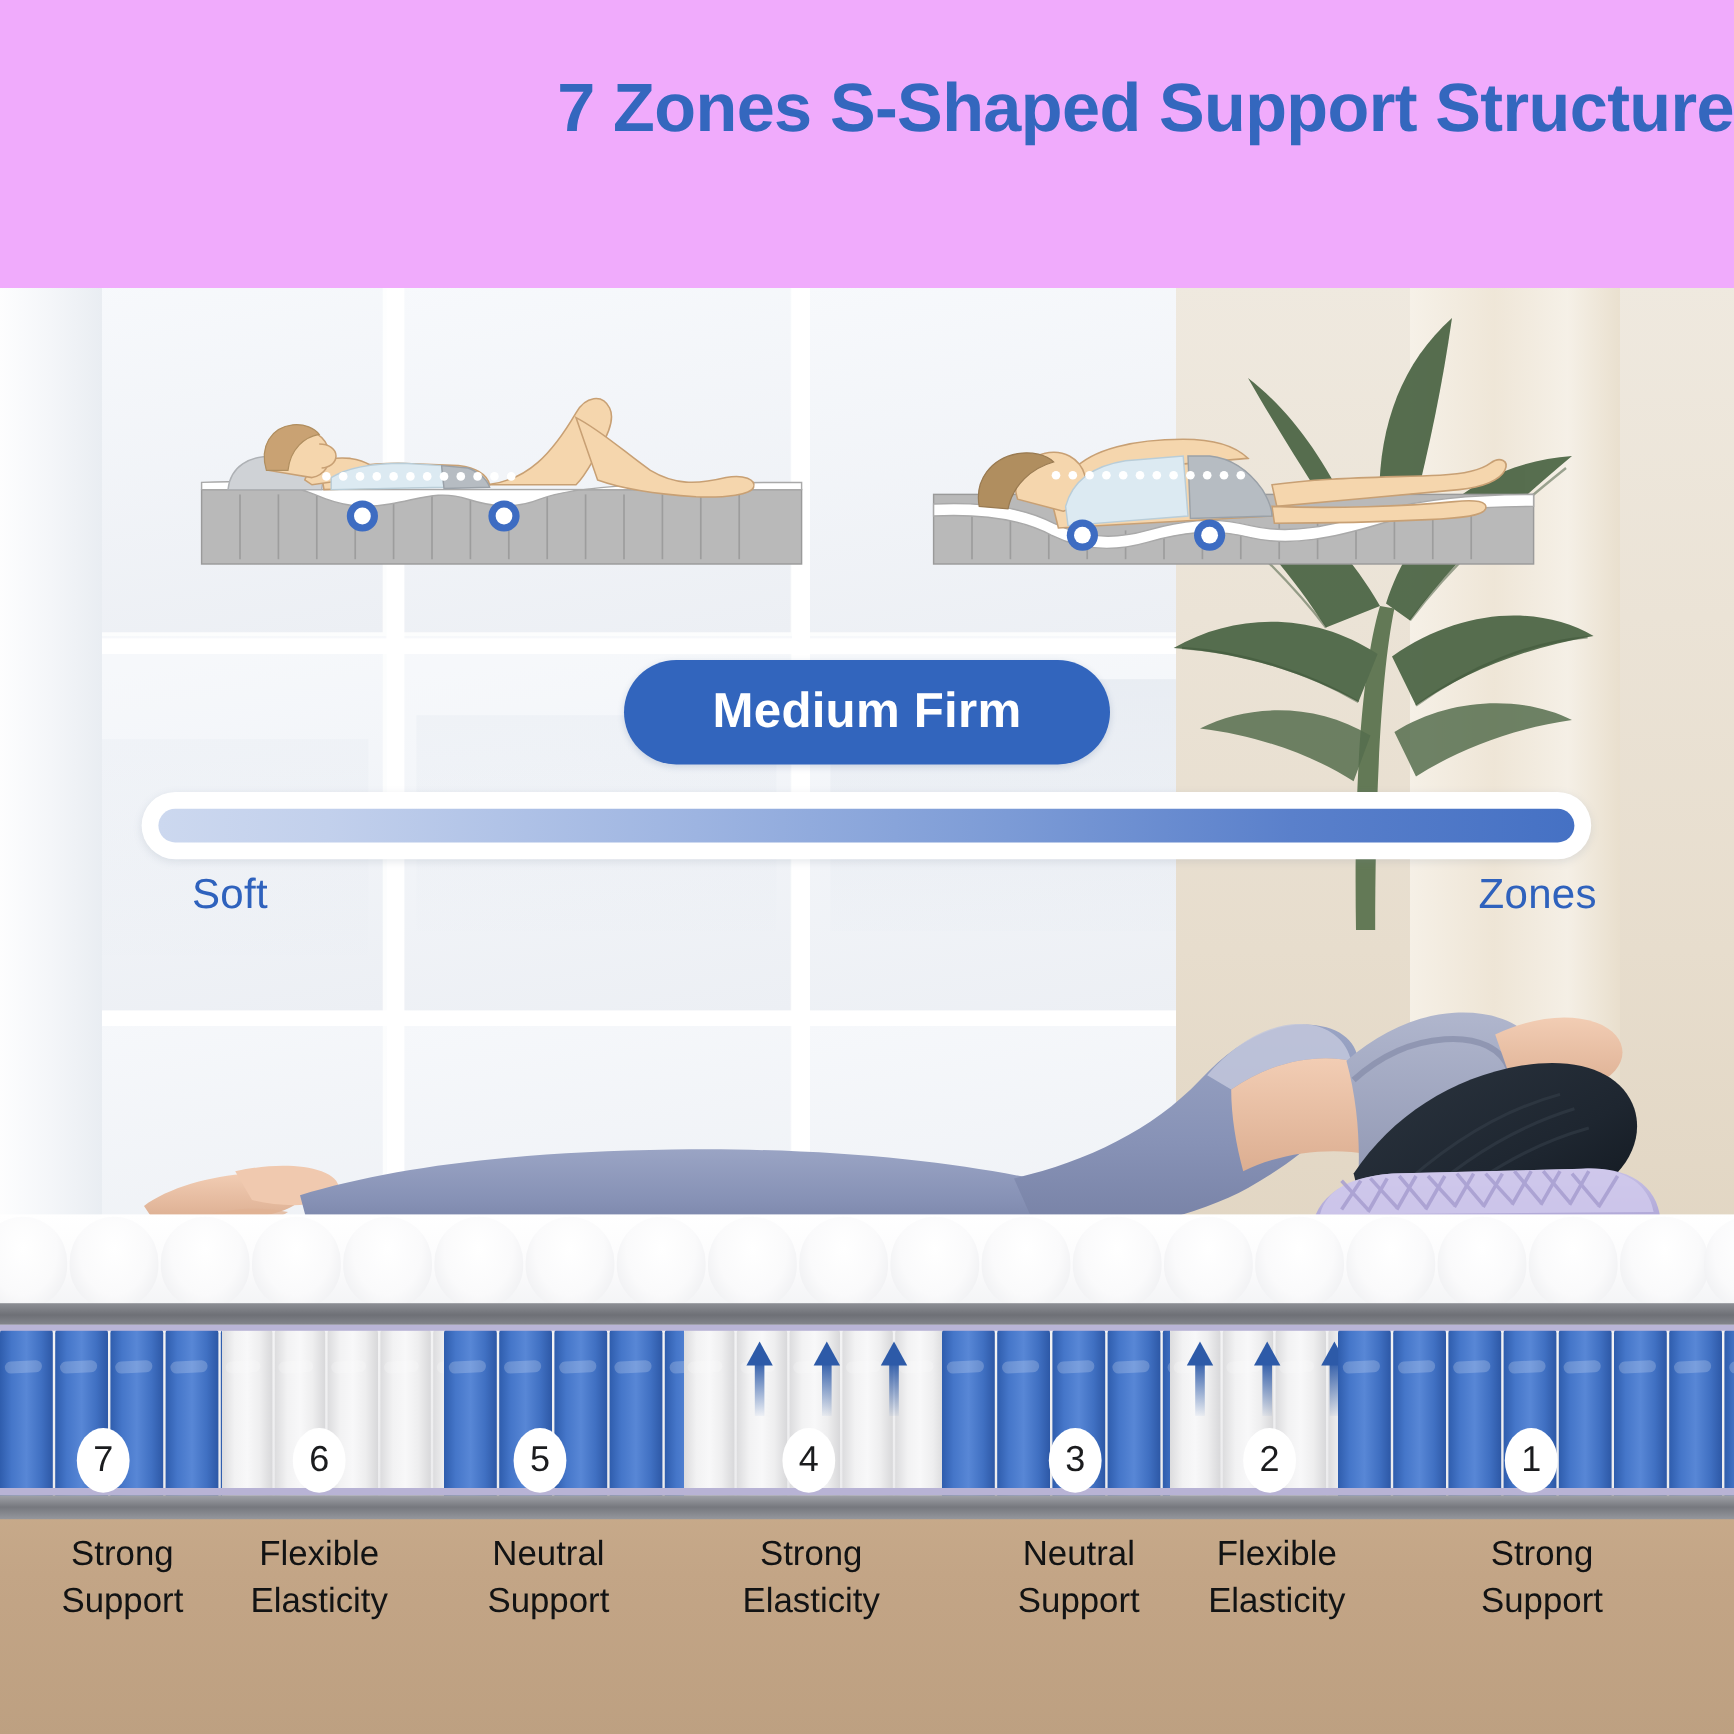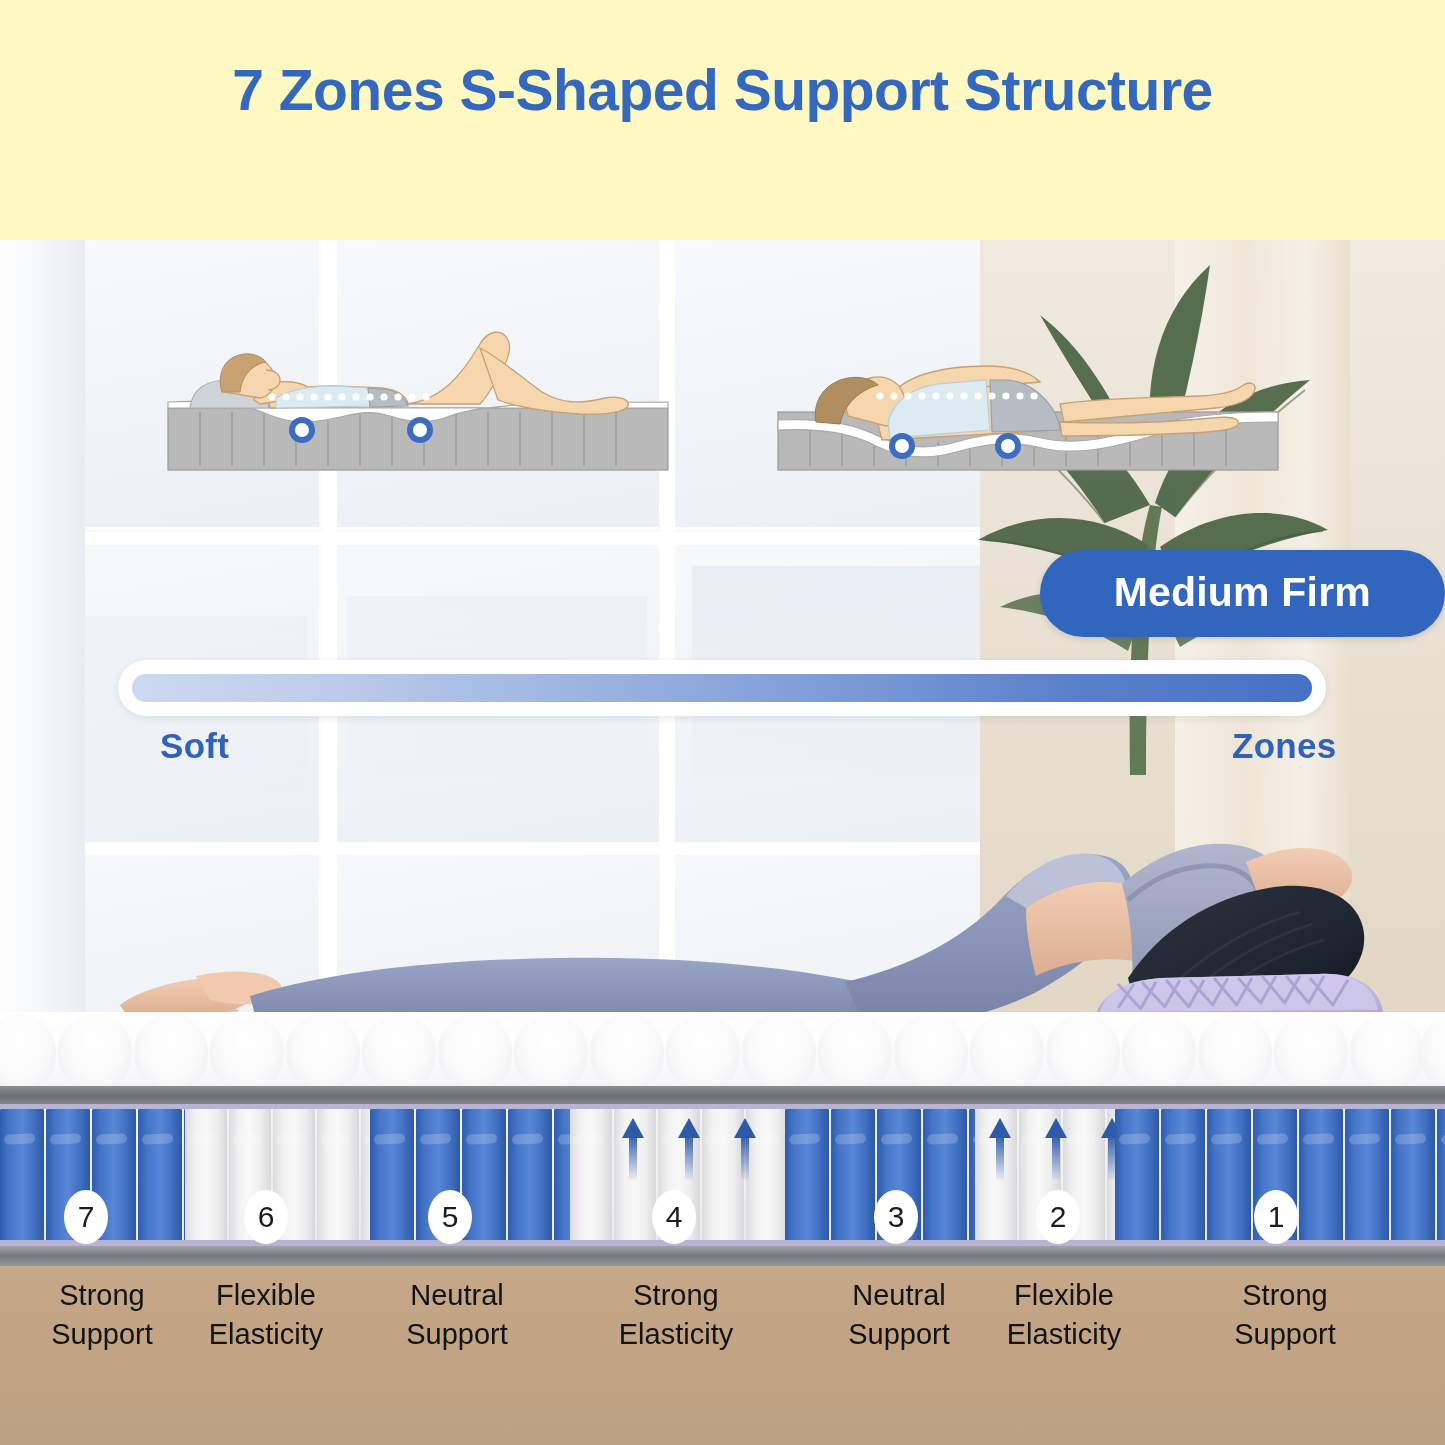--- a/index.html
+++ b/index.html
@@ -12,22 +12,22 @@
   #stage {
     position: relative;
     width: 1445px; height: 1445px;
     overflow: hidden;
     background: #ffffff;
   }
 
   
   #header {
     position: absolute; left: 0; top: 0; width: 1445px; height: 240px;
-    background: #fef9c3; z-index: 60;
-    text-align: center;
+    background: #f0abfc; z-index: 60;
+    text-align: right;
   }
   #title {
     font-size: 57px; font-weight: bold; letter-spacing: -0.5px;
     color: #3467be; line-height: 1; padding-top: 62px;
     white-space: nowrap;
   }
   #subtitle {
     font-size: 29.5px; color: #17181a; line-height: 1.42;
     padding-top: 22px; margin: 0 auto; width: 1220px;
   }
@@ -79,21 +79,21 @@
 
   
   #plant { position:absolute; left:880px; top:255px; width:450px; height:540px; z-index:8; }
 
   
   .illus { position:absolute; z-index: 30; }
   #illus-left  { left: 150px; top: 300px; width: 540px; height: 190px; }
   #illus-right { left: 760px; top: 300px; width: 540px; height: 190px; }
 
   
-  #badge-wrap { position:absolute; left:0; top:550px; width:1445px; z-index:45; text-align:right; }
+  #badge-wrap { position:absolute; left:0; top:550px; width:1445px; z-index:45; text-align:center; }
   #badge {
     display:inline-block; position:relative;
     background:#3265bd; color:#ffffff;
     font-size:41px; font-weight:bold; letter-spacing:.2px;
     padding: 19px 74px 21px; border-radius: 46px;
     box-shadow: 0 2px 6px rgba(40,70,130,.18);
   }
   #badge-pointer {
     position:absolute; left:50%; top:82px; margin-left:-17px;
     width:0; height:0;
@@ -107,21 +107,21 @@
     position:absolute; left:118px; top:660px; width:1208px; height:56px;
     background:#ffffff; border-radius:28px; z-index:44;
     box-shadow: 0 2px 7px rgba(110,125,150,.18);
   }
   #slider-fill {
     position:absolute; left:14px; top:14px; width:1180px; height:28px;
     border-radius:14px;
     background: linear-gradient(90deg, #ccd8ef 0%, #c2d0ec 12%, #9db4e1 38%, #7c9bd6 60%, #5a80cb 80%, #4571c4 100%);
   }
   #soft-label, #firm-label {
-    position:absolute; top:726px; font-size:35px; font-weight:bold;
+    position:absolute; top:726px; font-size:35px; font-weight:normal;
     color:#2f62bd; z-index:44; letter-spacing:.3px;
   }
   #soft-label { left: 160px; }
   #firm-label { left: 1232px; }
 
   
   #woman { position:absolute; left:0px; top:800px; width:1445px; height:300px; z-index:20; }
 
   
   #mattress { position:absolute; left:0; top:1012px; width:1445px; height:250px; z-index:25; }

